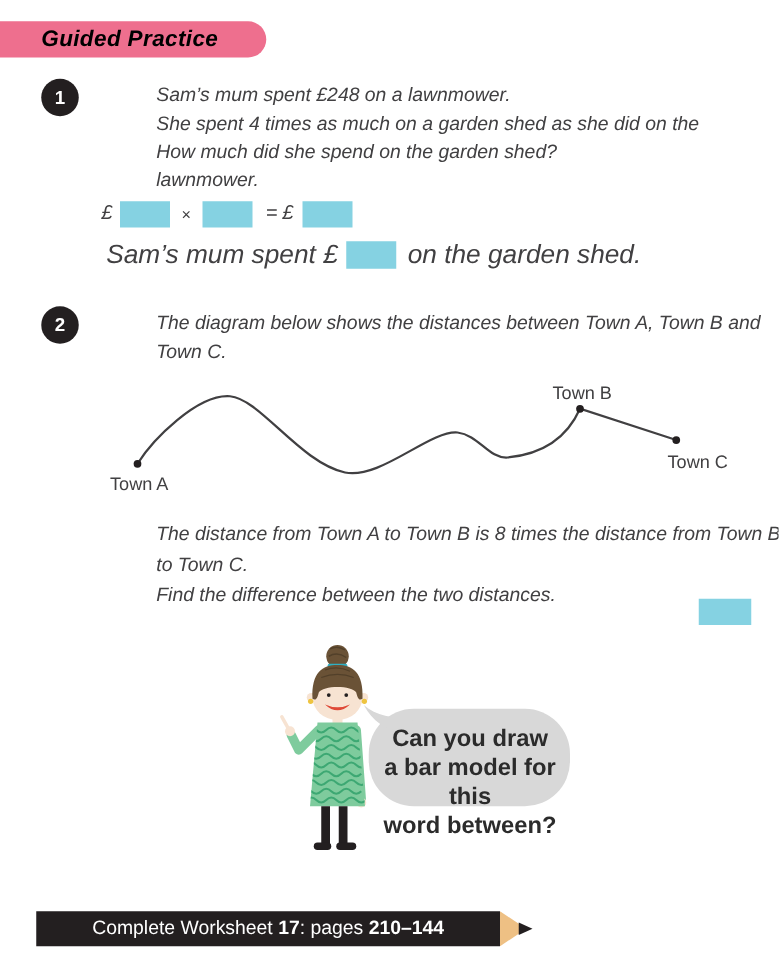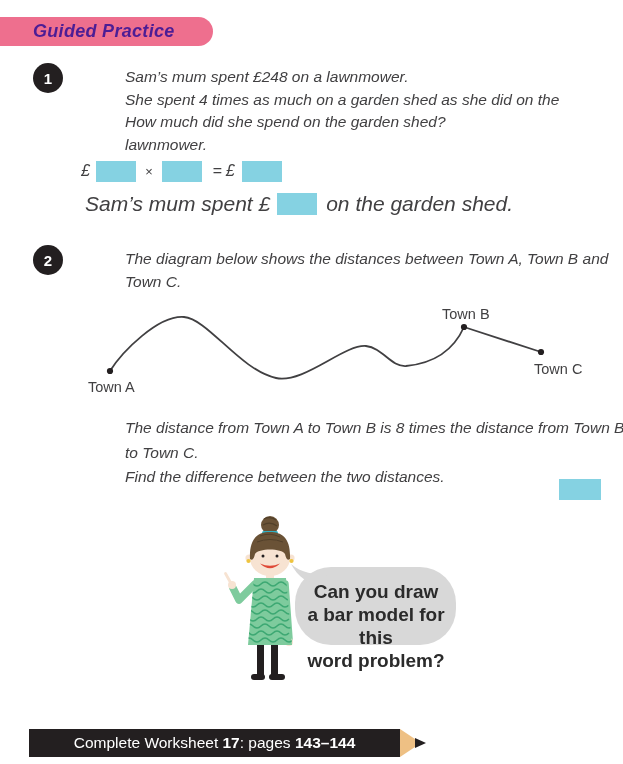--- a/index.html
+++ b/index.html
@@ -7,21 +7,21 @@
     position:relative;width:623px;height:764px;background:#ffffff;overflow:hidden;
     font-family:"Liberation Sans",sans-serif;color:#414042;
   }
   
   .banner{
     position:absolute;left:0;top:17px;width:213px;height:29px;
     background:#ee6f8e;border-radius:0 15px 15px 0;
     display:flex;align-items:center;
   }
   .banner-title{
-    padding-left:33px;color:#4c1d95;font-size:18px;font-weight:bold;
+    padding-left:33px;color:#000000;font-size:18px;font-weight:bold;
     font-style:italic;letter-spacing:.3px;
   }
   
   .qnum{
     position:absolute;left:33px;width:30px;height:30px;border-radius:50%;
     background:#231f20;color:#fff;font-size:15px;font-weight:bold;
     display:flex;align-items:center;justify-content:center;
   }
   
   .qtext{position:absolute;left:80px;font-style:italic;font-size:15.5px;}
@@ -172,24 +172,24 @@
     <rect x="54" y="164" width="16" height="6" rx="3" fill="#231f20"></rect>
   </svg>
 
   <svg id="bubble-svg" width="175" height="92" viewBox="0 0 175 92">
     <rect x="7" y="7" width="161" height="78" rx="36" fill="#d8d8d8"></rect>
     <path d="M36,26 C20,24 10,17 3,4 C13,13 26,14 42,16 Z" fill="#d8d8d8"></path>
   </svg>
   <div id="bubble-text">
     <div>Can you draw</div>
     <div>a bar model for this</div>
-    <div>word problem?</div>
+    <div>word between?</div>
   </div>
 
   <div id="footer-bar">
-    <span><span>Complete Worksheet </span><b>17</b><span>: pages </span><b>143–144</b></span>
+    <span><span>Complete Worksheet </span><b>17</b><span>: pages </span><b>210–144</b></span>
   </div>
   <svg id="pencil" width="28" height="28" viewBox="0 0 28 28">
     <polygon points="0,0 0,28 21,14" fill="#eec084"></polygon>
     <polygon points="15,9 26,14 15,19" fill="#231f20"></polygon>
   </svg>
 
 </div>
 
 </body></html>

